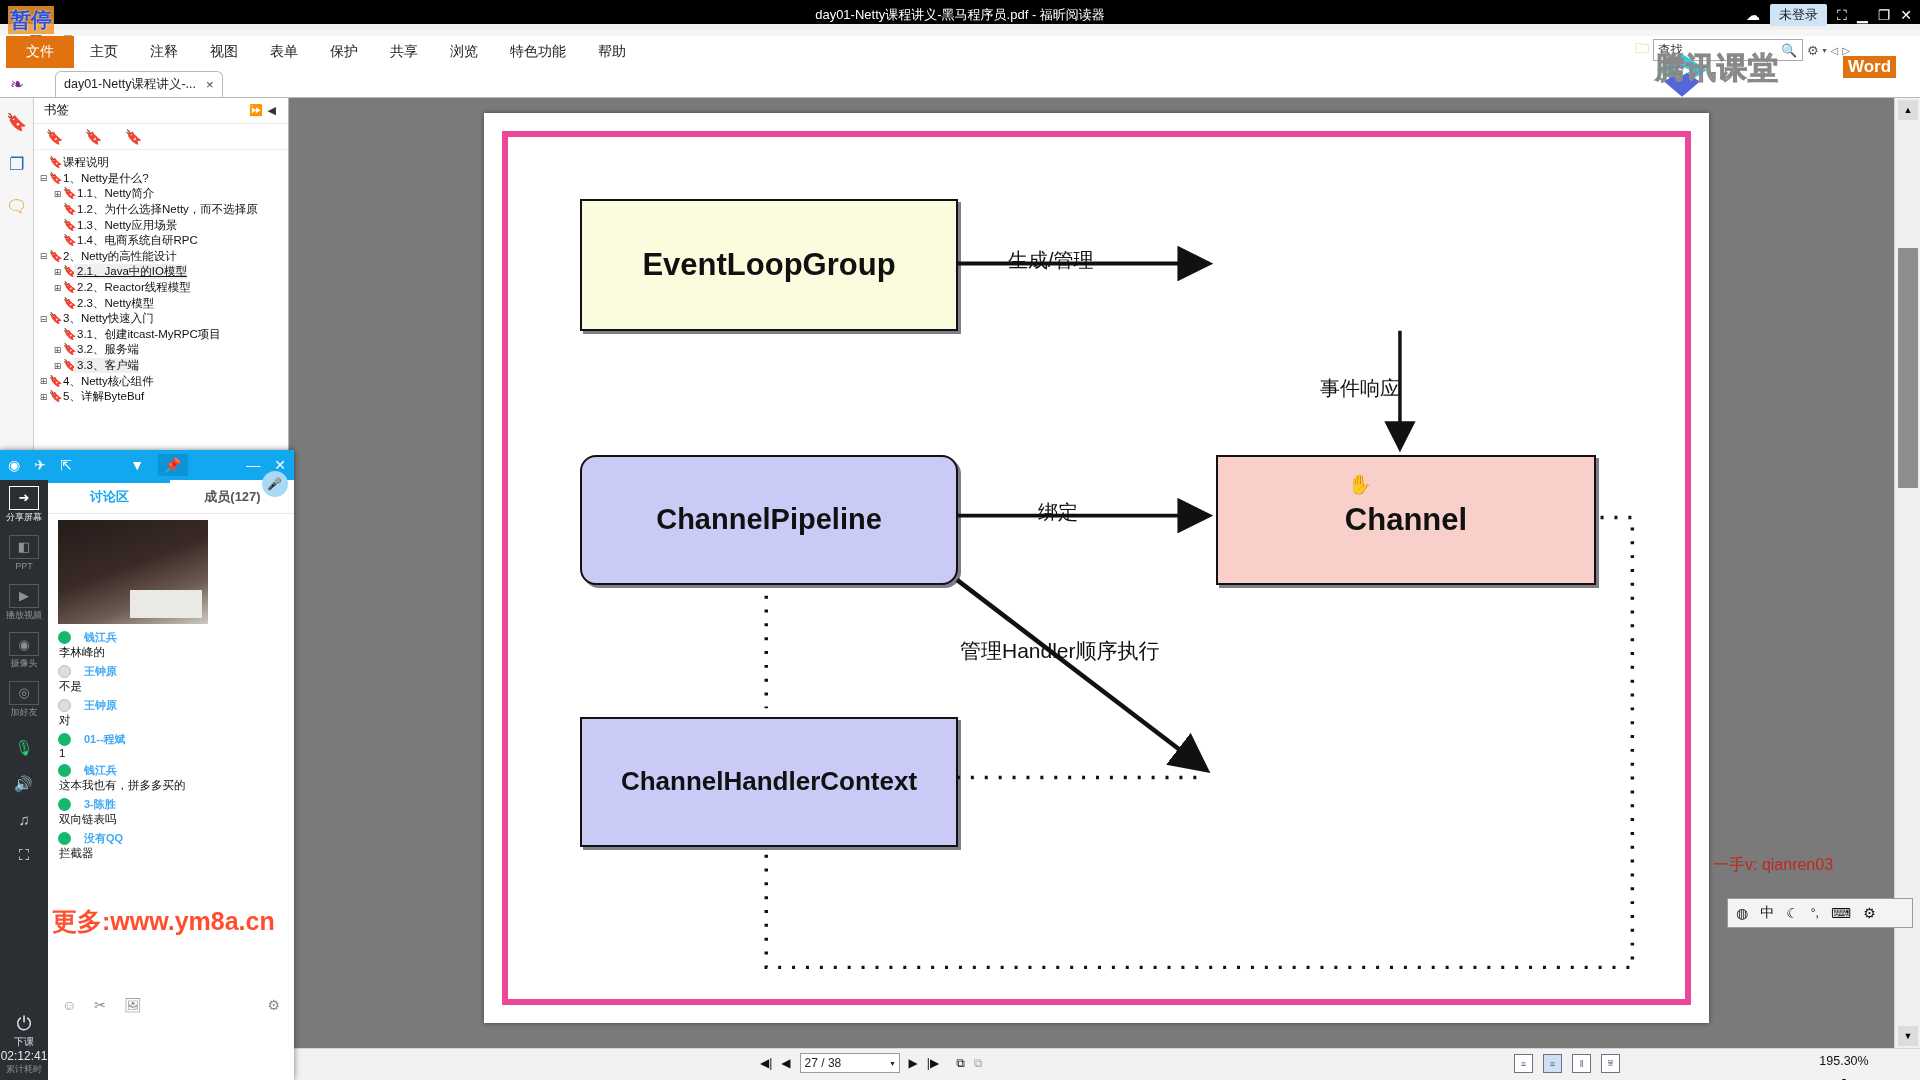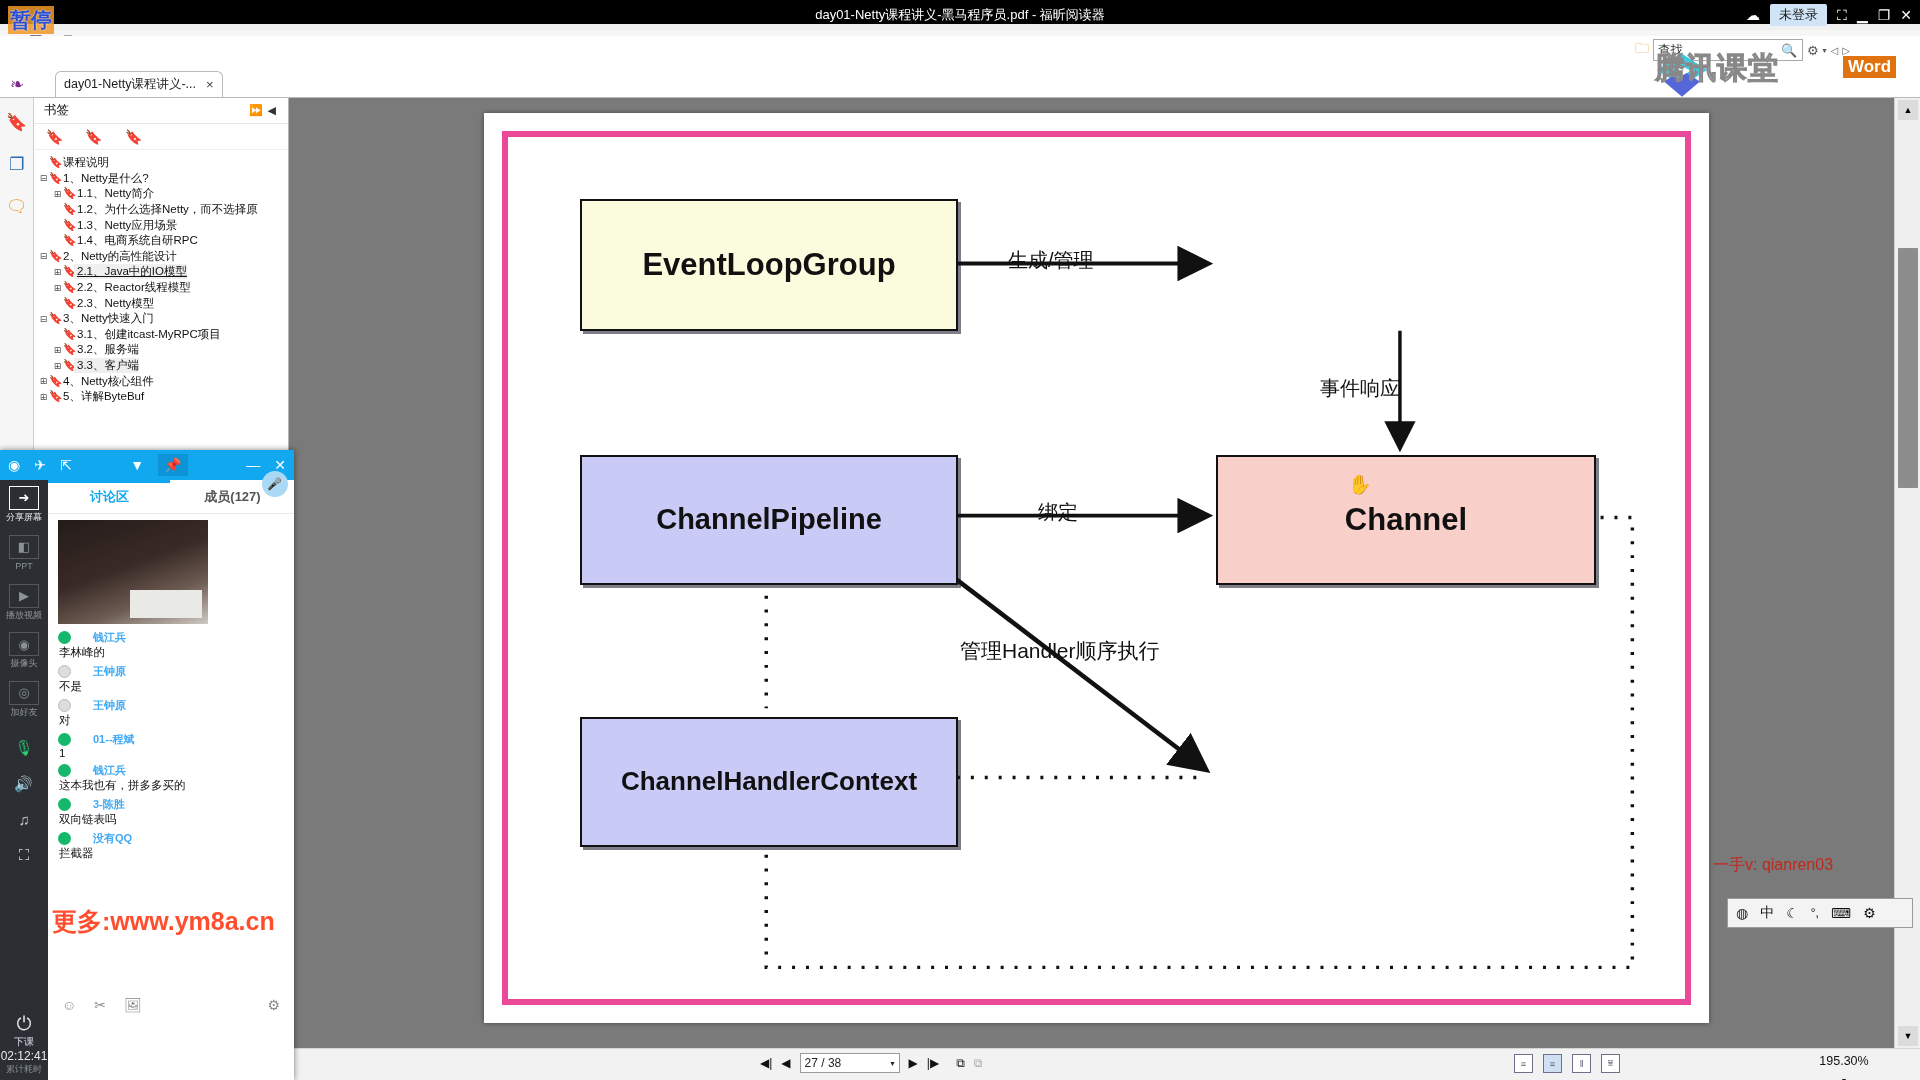--- a/index.html
+++ b/index.html
@@ -63,21 +63,21 @@
   .vscroll { position:absolute; right:0; top:98px; width:26px; bottom:32px; background:#f0f0f0; border-left:1px solid #d0d0d0; }
   .vthumb { position:absolute; left:3px; top:150px; width:20px; height:240px; background:#8d8d8d; border-radius:1px; }
   .vsc-btn { position:absolute; left:3px; width:20px; height:20px; background:#dcdcdc; display:flex; align-items:center; justify-content:center; font-size:9px; }
 
   
   .diagram { position:absolute; inset:0; }
   .node { position:absolute; border:2.5px solid #111; display:flex; align-items:center; justify-content:center;
      font-weight:bold; color:#111; text-align:center; box-shadow:3px 3px 0 rgba(20,20,40,.55); line-height:1.15; }
   .n-elg { left:72px;  top:62px;  width:378px; height:132px; background:#fbfbdd; font-size:31px; }
   .n-el  { left:708px; top:62px;  width:380px; height:132px; background:#d7f5dd; font-size:31px; }
-  .n-cp  { left:72px;  top:318px; width:378px; height:130px; background:#c9cbf6; font-size:29px; }
+  .n-cp  { left:72px;  top:318px; width:378px; height:130px; background:#c9cbf6; font-size:29px;border-radius:16px; }
   .n-ch  { left:708px; top:318px; width:380px; height:130px; background:#f8cfc9; font-size:31px; }
   .n-chc { left:72px;  top:580px; width:378px; height:130px; background:#c9cbf6; font-size:26px; padding:0 18px; }
   .n-chl { left:708px; top:580px; width:380px; height:130px; background:#c9cbf6; font-size:28px; }
   .edge-lbl { position:absolute; font-size:20px; color:#111; background:transparent; white-space:nowrap; }
   .el-sheng { left:500px; top:110px; }
   .el-shij  { left:812px; top:238px; }
   .el-bd    { left:530px; top:362px; }
   .el-mgr   { left:452px; top:500px; font-size:21px; }
 
   
@@ -117,21 +117,21 @@
   .chat-tabs { height:34px; display:flex; align-items:center; border-bottom:1px solid #e9e9e9; position:relative; }
   .ctab { flex:1; text-align:center; font-size:13px; color:#555; font-weight:bold; }
   .ctab.on { color:#12a8f0; }
   .ctab-underline { position:absolute; left:0; top:0; width:122px; height:3px; background:#12a8f0; }
   .badge-mic { position:absolute; right:6px; top:-9px; width:26px; height:26px; border-radius:50%; background:#a9d9f5;
       display:flex; align-items:center; justify-content:center; font-size:12px; color:#fff; }
   .msgs { position:absolute; left:0; top:34px; right:0; bottom:80px; overflow:hidden; padding:6px 10px 0; }
   .photo { width:150px; height:104px; background:linear-gradient(160deg,#241c1a 0%,#3a2a26 45%,#6b5b52 72%,#cfc9c2 100%); margin-bottom:6px; position:relative; }
   .photo:after{ content:''; position:absolute; right:6px; bottom:6px; width:72px; height:28px; background:#e9e9e6; }
   .msg { margin-bottom:4px; }
-  .msg-head { display:flex; align-items:center; gap:22px; }
+  .msg-head { display:flex; align-items:center; gap:13px; }
   .av { width:13px; height:13px; border-radius:50%; background:#15b86b; display:inline-block; }
   .av.grey { background:#ddd; border:1px solid #bbb; }
   .nick { color:#3fa9f5; font-size:11px; font-weight:bold; }
   .body { font-size:11.5px; color:#111; padding-left:1px; }
   .chat-toolbar { position:absolute; left:0; right:0; bottom:60px; height:30px; display:flex; align-items:center; gap:18px; padding:0 14px; color:#888; font-size:14px; }
   .ctb-right { margin-left:auto; }
 
   
   .wm { position:absolute; pointer-events:none; }
   .wm-pause { left:8px; top:6px; font-size:21px; font-weight:bold; color:#2b4ed6; text-shadow:0 0 2px #fff; background:rgba(240,150,40,.85); padding:0 2px; }
@@ -172,20 +172,32 @@
         <span class="qi" style="color:#d9534f;">❊</span>
         <span class="qi">↶</span>
         <span class="qi">↷</span>
         <span class="qi">☝</span>
         <span class="qi" style="font-size:8px;">▾</span>
         <span class="qi" style="font-size:9px;">▾</span>
       </div>
     </div>
 
     <div class="ribbon">
+      <div class="menu-row">
+        <span class="menu-file">文件</span>
+        <span class="menu-item">主页</span>
+        <span class="menu-item">注释</span>
+        <span class="menu-item">视图</span>
+        <span class="menu-item">表单</span>
+        <span class="menu-item">保护</span>
+        <span class="menu-item">共享</span>
+        <span class="menu-item">浏览</span>
+        <span class="menu-item">特色功能</span>
+        <span class="menu-item">帮助</span>
+      </div>
 
       <div style="position:absolute; right:70px; top:2px; display:flex; align-items:center; gap:4px;">
         <span style="font-size:14px;color:#e0a030;">🗀</span>
         <div style="width:150px;height:22px;border:1px solid #a9a9a9;background:#fff;display:flex;align-items:center;justify-content:space-between;padding:8px 4px;">
           <span style="font-size:12.5px;color:#333;">查找</span>
           <span style="font-size:13px;color:#1565c0;">🔍</span>
         </div>
         <span style="font-size:13px;color:#555;">⚙</span>
         <span style="font-size:8px;color:#555;">▾</span>
         <span style="font-size:10px;color:#666;">◁</span>

